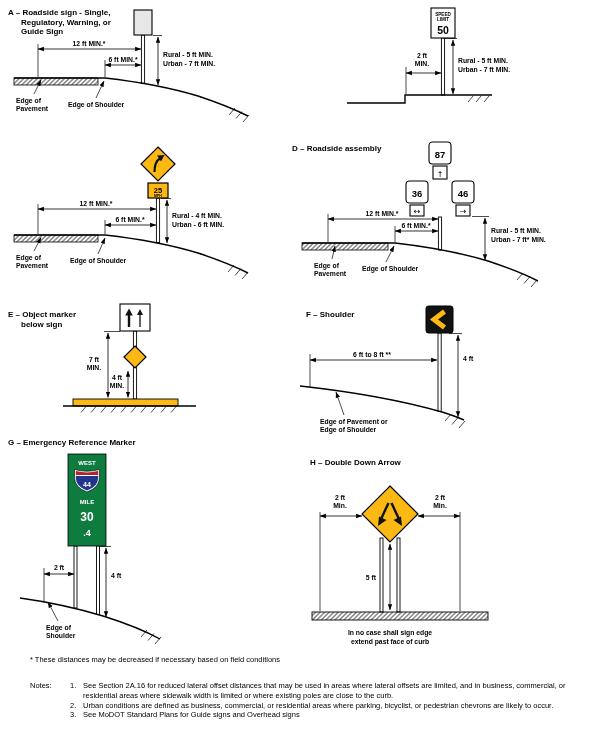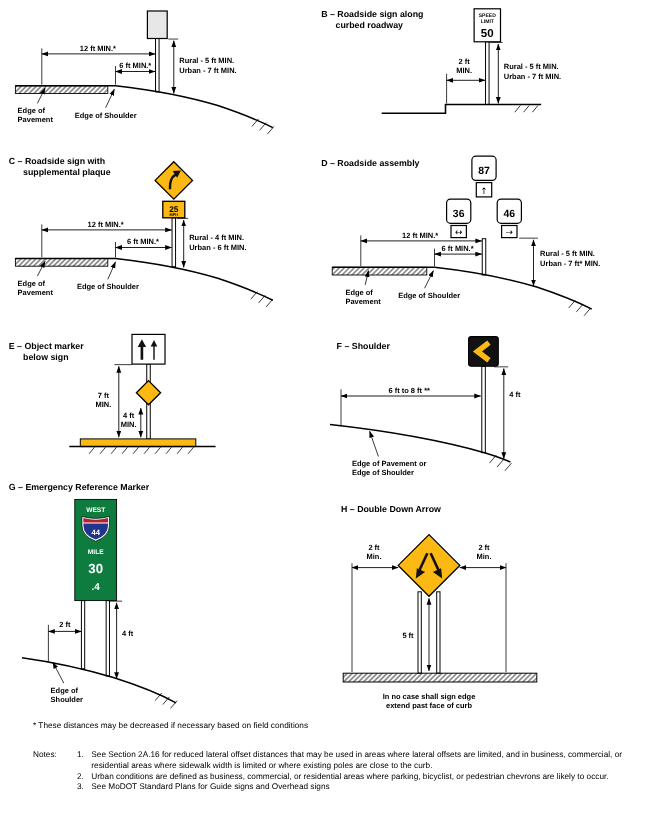--- a/index.html
+++ b/index.html
@@ -58,20 +58,25 @@
       <marker id="arr" viewBox="0 0 10 10" refX="9" refY="5" markerWidth="6.5" markerHeight="6.5" orient="auto-start-reverse" markerUnits="userSpaceOnUse">
         <path d="M0 1.6 L9.5 5 L0 8.4 Z" fill="#000"></path>
       </marker>
       <pattern id="hatch" width="3.2" height="3.2" patternUnits="userSpaceOnUse" patternTransform="rotate(45)">
         <line x1="1.6" y1="0" x2="1.6" y2="3.2" stroke="#000" stroke-width="0.7"></line>
       </pattern>
     </defs>
   </svg>
 
   <div class="panel" style="left:8px;top:6px;width:282px;height:132px">
+    <div class="ptitle" style="left:0;top:2px">
+      <div>A – Roadside sign - Single,</div>
+      <div class="cont">Regulatory, Warning, or</div>
+      <div class="cont">Guide Sign</div>
+    </div>
     <svg class="diagram" width="282" height="132" viewBox="0 0 282 132">
       <rect x="133.4" y="29" width="3.2" height="48.5" class="post"></rect>
       <rect x="126" y="4" width="18" height="25" class="blanksign"></rect>
       <rect x="6" y="72" width="84" height="7" fill="url(#hatch)" stroke="#000" stroke-width="0.8"></rect>
       <path d="M6 72 H97 Q150 78 190 90 Q220 100 240 110" class="road"></path>
       <path d="M227 102 l-6 7 M234 105.5 l-6 7 M241 109 l-6 7" class="thin"></path>
       <path d="M30 71 V38 M97 71 V54" class="thin"></path>
       <line x1="30" y1="43" x2="133" y2="43" class="dim" marker-start="url(#arr)" marker-end="url(#arr)"></line>
       <text x="81" y="40" class="tm">12 ft MIN.*</text>
       <line x1="97" y1="59" x2="133" y2="59" class="dim" marker-start="url(#arr)" marker-end="url(#arr)"></line>
@@ -82,48 +87,40 @@
       <text x="155" y="60">Urban - 7 ft MIN.</text>
       <line x1="26" y1="88" x2="33" y2="74" class="leader" marker-end="url(#arr)"></line>
       <text x="8" y="97">Edge of</text>
       <text x="8" y="105">Pavement</text>
       <line x1="88" y1="92" x2="96" y2="75" class="leader" marker-end="url(#arr)"></line>
       <text x="60" y="101">Edge of Shoulder</text>
     </svg>
   </div>
 
   <div class="panel" style="left:292px;top:6px;width:300px;height:124px">
-    <div class="ptitle" style="left:0;top:2px">
-      <div>B – Roadside sign along</div>
-      <div class="cont">curbed roadway</div>
-    </div>
     <svg class="diagram" width="300" height="124" viewBox="0 0 300 124">
       <rect x="149.4" y="32" width="3.2" height="57" class="post"></rect>
       <rect x="139" y="2" width="24" height="30" class="signface"></rect>
       <text x="151" y="9.5" class="tm t45">SPEED</text>
       <text x="151" y="15" class="tm t45">LIMIT</text>
       <text x="151" y="28" class="tm tbig">50</text>
       <path d="M55 97 H113 V89 H200" class="road"></path>
       <path d="M181 90 l-5 6 M189 90 l-5 6 M197 90 l-5 6" class="thin"></path>
       <path d="M114 88 V61" class="thin"></path>
       <line x1="114" y1="67" x2="149" y2="67" class="dim" marker-start="url(#arr)" marker-end="url(#arr)"></line>
       <text x="130" y="52" class="tm">2 ft</text>
       <text x="130" y="60" class="tm">MIN.</text>
       <path d="M153 32.5 H165" class="thin"></path>
       <line x1="161" y1="34" x2="161" y2="88" class="dim" marker-start="url(#arr)" marker-end="url(#arr)"></line>
       <text x="166" y="57">Rural - 5 ft MIN.</text>
       <text x="166" y="66">Urban - 7 ft MIN.</text>
     </svg>
   </div>
 
   <div class="panel" style="left:8px;top:140px;width:285px;height:152px">
-    <div class="ptitle" style="left:0;top:2px">
-      <div>C – Roadside sign with</div>
-      <div class="cont">supplemental plaque</div>
-    </div>
     <svg class="diagram" width="285" height="152" viewBox="0 0 285 152">
       <rect x="148.4" y="58" width="3.2" height="44.5" class="post"></rect>
       <polygon points="150,7 167,24 150,41 133,24" class="ysign" fill="#FDB913"></polygon>
       <path d="M146.5 32 C146.5 25 147.5 21 152 18.5" class="sym"></path>
       <polygon points="156.5,15 149,15.5 153,21.5" class="head"></polygon>
       <rect x="140" y="43" width="20" height="15" class="ysign" fill="#FDB913"></rect>
       <text x="150" y="52.5" class="tm tb8">25</text>
       <text x="150" y="56.8" class="tm t35">MPH</text>
       <rect x="6" y="95" width="84" height="7" fill="url(#hatch)" stroke="#000" stroke-width="0.8"></rect>
       <path d="M6 95 H97 Q150 101 190 113 Q220 123 240 133" class="road"></path>

